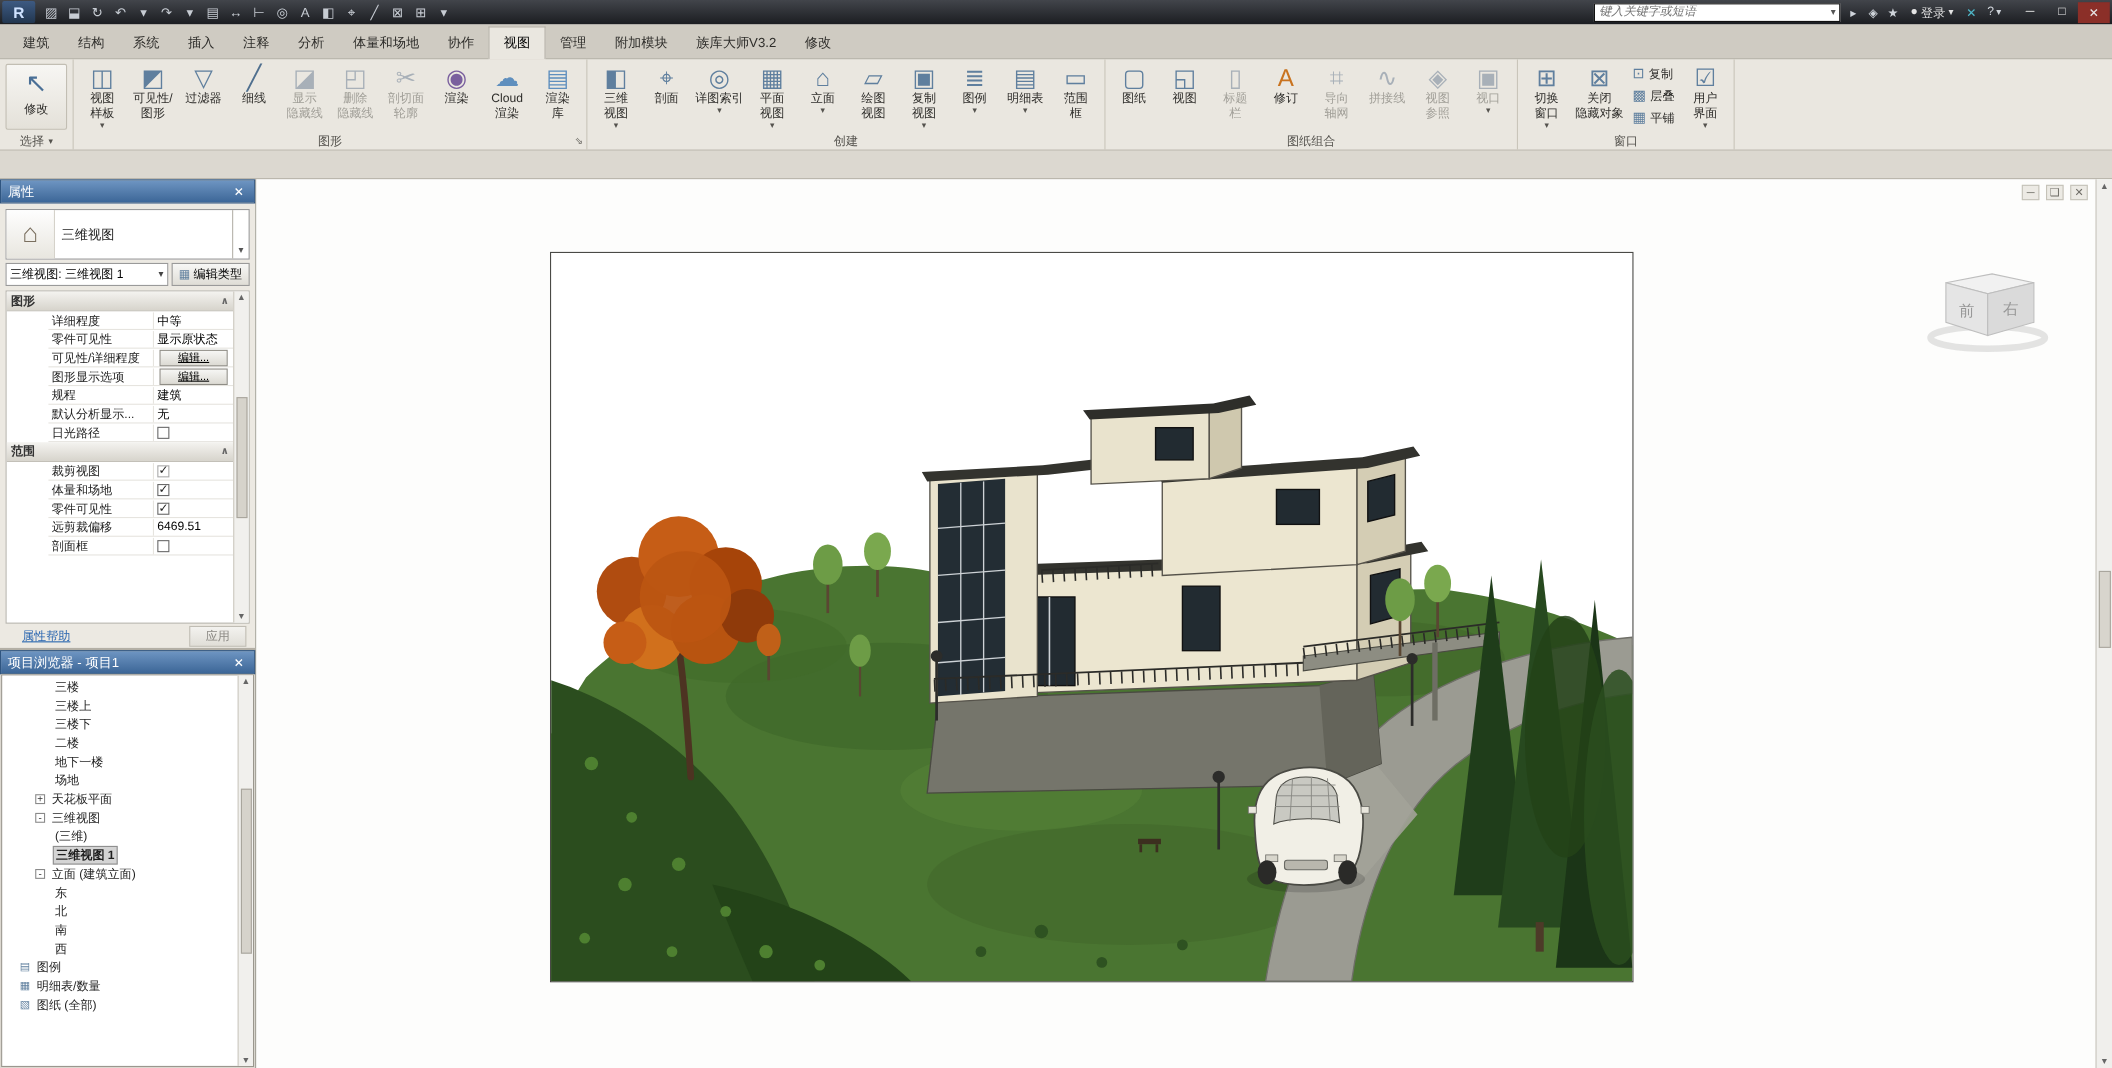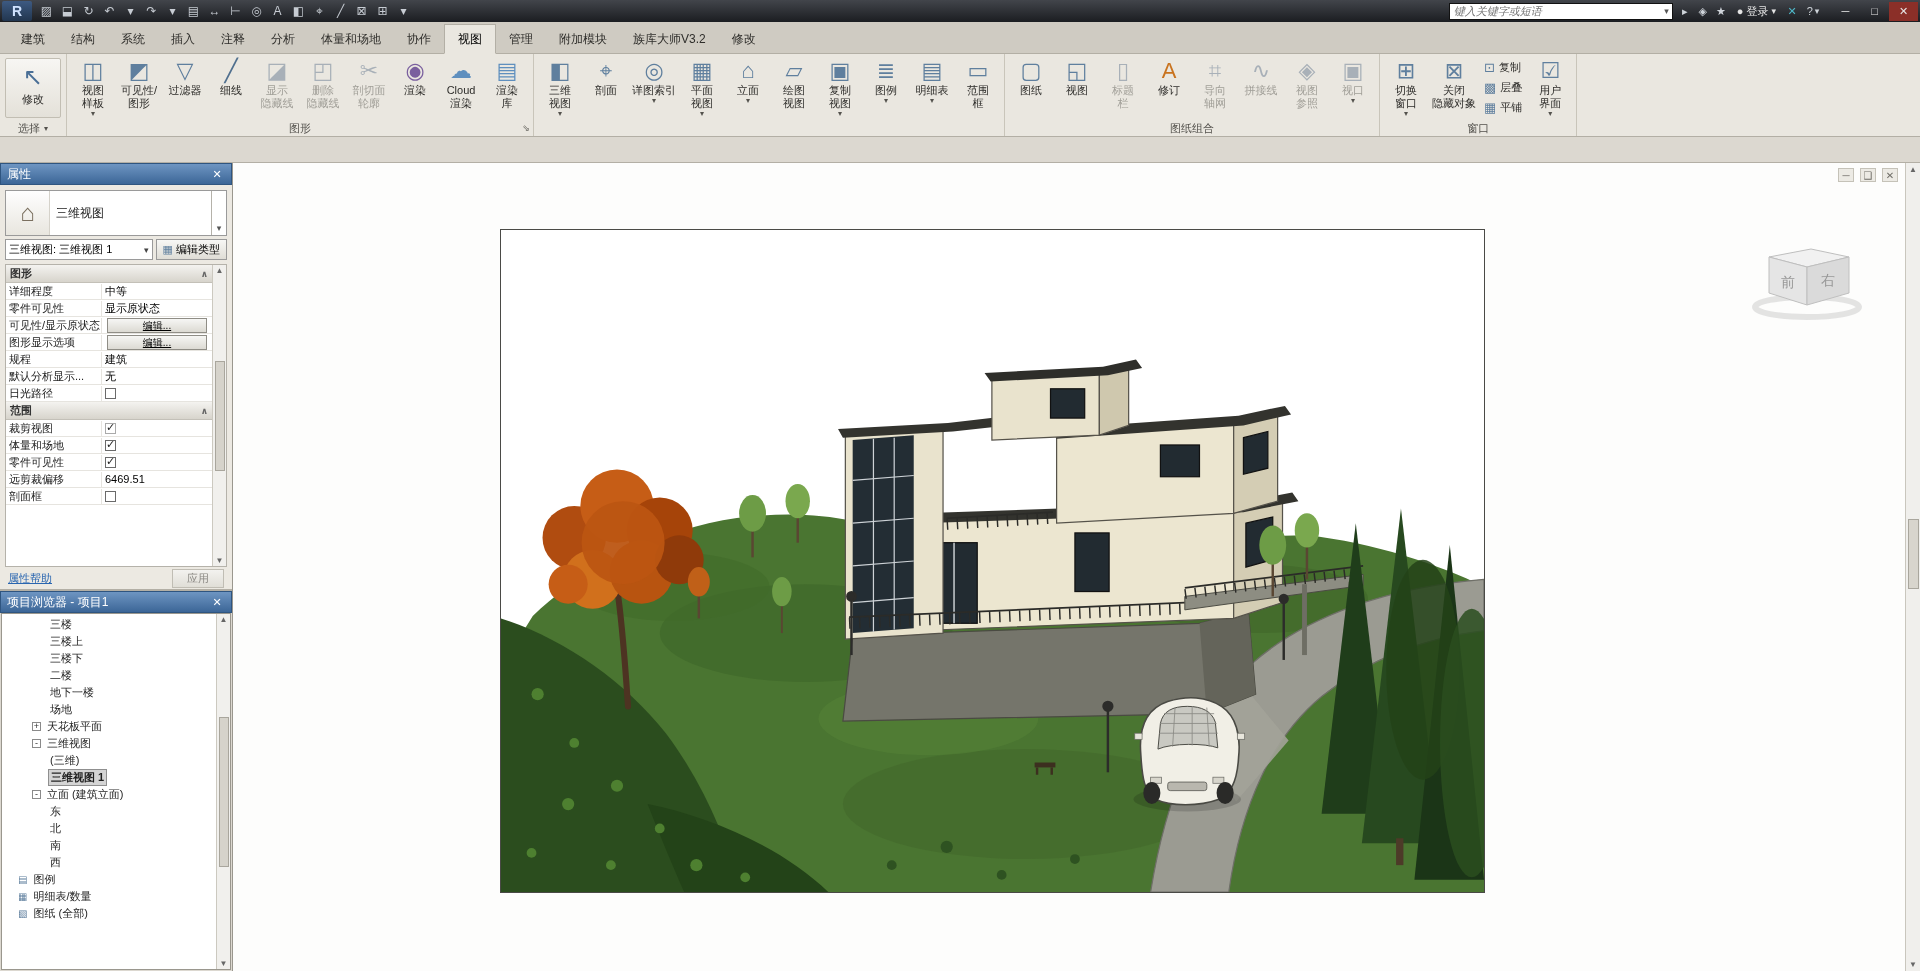--- a/index.html
+++ b/index.html
@@ -65,34 +65,34 @@
 .selector-row{display:flex;margin:0 5px 4px;gap:3px;}
 .combo{flex:1;border:1px solid #9a9a9a;background:#fff;height:21px;display:flex;align-items:center;padding:0 3px;font-size:11px;min-width:0;}
 .combo .combo-text{flex:1;white-space:nowrap;overflow:hidden;text-overflow:ellipsis;}
 .combo .combo-caret{font-size:9px;color:#444;}
 .edit-type{border:1px solid #9a9a9a;background:linear-gradient(#f7f7f5,#dfddd6);height:21px;display:flex;align-items:center;gap:3px;padding:0 6px;font-size:11px;white-space:nowrap;}
 .edit-type .et-icon{color:#5f7f9e;font-size:11px;}
 .prop-wrap{flex:1;margin:0 5px;border:1px solid #b5b2aa;background:#fff;display:flex;min-height:0;}
 .prop-grid{flex:1;overflow:hidden;}
 .pg-header{height:18px;background:linear-gradient(#f4f3f0,#d7d4cc);border-bottom:1px solid #c3c0b8;display:flex;align-items:center;padding:0 4px;font-size:11px;font-weight:bold;color:#333;}
 .pg-header .pg-collapse{margin-left:auto;font-size:9px;color:#666;}
-.prow{display:flex;height:17px;border-bottom:1px solid #e6e4df;font-size:11px;align-items:center;}
+.prow{display:flex;height:17px;border-bottom:1px solid #e6e4df;font-size:11px;align-items:center;margin-left:38px;}
 .plabel{width:96px;flex:0 0 96px;padding:0 3px;border-right:1px solid #e6e4df;color:#222;white-space:nowrap;overflow:hidden;}
 .pvalue{flex:1;padding:0 3px;display:flex;align-items:center;min-width:0;}
 .v-text,.v-btn,.v-check{display:none;}
 .prow[data-type="text"] .v-text{display:inline;white-space:nowrap;overflow:hidden;}
 .prow[data-type="button"] .v-btn{display:block;flex:1;text-align:center;border:1px solid #8f8d86;background:linear-gradient(#f6f6f4,#dcdad3);font-size:10px;line-height:13px;margin:1px 2px;text-decoration:underline;}
 .prow[data-type="check"] .v-check{display:inline-block;width:11px;height:11px;border:1px solid #6a6a6a;background:#fff;position:relative;}
 .prow[data-checked="true"] .v-check::after{content:"✓";position:absolute;top:-3px;left:0px;font-size:11px;color:#222;}
 .prow[data-state="disabled"]{color:#9c9a93;}
 .prow[data-state="disabled"] .v-check{border-color:#aaa;}
 .prop-scroll{width:14px;flex:0 0 14px;background:#f1f0ed;border-left:1px solid #ccc9c0;display:flex;flex-direction:column;align-items:center;justify-content:space-between;padding:1px 0;font-size:8px;color:#666;}
 .prop-scroll .ps-thumb{width:10px;height:110px;background:#d6d3cb;border:1px solid #a9a69d;}
 .p-footer{height:22px;flex:0 0 22px;display:flex;align-items:center;justify-content:space-between;padding:0 8px;font-size:11px;}
-.help-link{color:#2a66b0;text-decoration:underline;}
+.help-link{color:#2a66b0;text-decoration:underline;margin-left:12px;}
 .apply-btn{color:#8b8984;border:1px solid #c0bdb4;background:linear-gradient(#f3f2ef,#e0ded7);padding:1px 14px;font-size:11px;}
 
 
 .browser{flex:1;display:flex;flex-direction:column;min-height:0;}
 .tree-wrap{flex:1;background:#fff;border:1px solid #9a978e;margin:0 1px 1px;display:flex;min-height:0;}
 .tree{flex:1;padding-top:2px;overflow:hidden;}
 .titem{display:flex;align-items:center;height:17px;font-size:11px;color:#1e1e1e;gap:4px;}
 .titem[data-indent="1"]{padding-left:16px;}
 .titem[data-indent="2"]{padding-left:30px;}
 .titem[data-indent="3"]{padding-left:46px;}
@@ -419,20 +419,23 @@
             <span class="caret"></span>
           </div>
 
           <div class="rbtn">
             <span class="glyph" style="color: rgb(95, 127, 158);">▭</span>
             <span class="l1">范围</span>
             <span class="l2">框</span>
 
           </div>
         </div>
+      <div class="panel-caption">
+        <span>创建</span>
+      </div>
     </div>
 
     <div class="panel">
       <div class="panel-buttons">
 
           <div class="rbtn">
             <span class="glyph" style="color: rgb(95, 127, 158);">▢</span>
             <span class="l1">图纸</span>
 
           </div>
@@ -583,21 +586,21 @@
 
                 <div class="prow" data-type="text">
                   <div class="plabel">零件可见性</div>
                   <div class="pvalue">
                     <span class="v-text">显示原状态</span>
 
                   </div>
                 </div>
 
                 <div class="prow" data-type="button">
-                  <div class="plabel">可见性/显示原状态</div>
+                  <div class="plabel">可见性/详细程度</div>
                   <div class="pvalue">
 
                     <span class="v-btn">编辑...</span>
 
                   </div>
                 </div>
 
                 <div class="prow" data-type="button">
                   <div class="plabel">图形显示选项</div>
                   <div class="pvalue">

